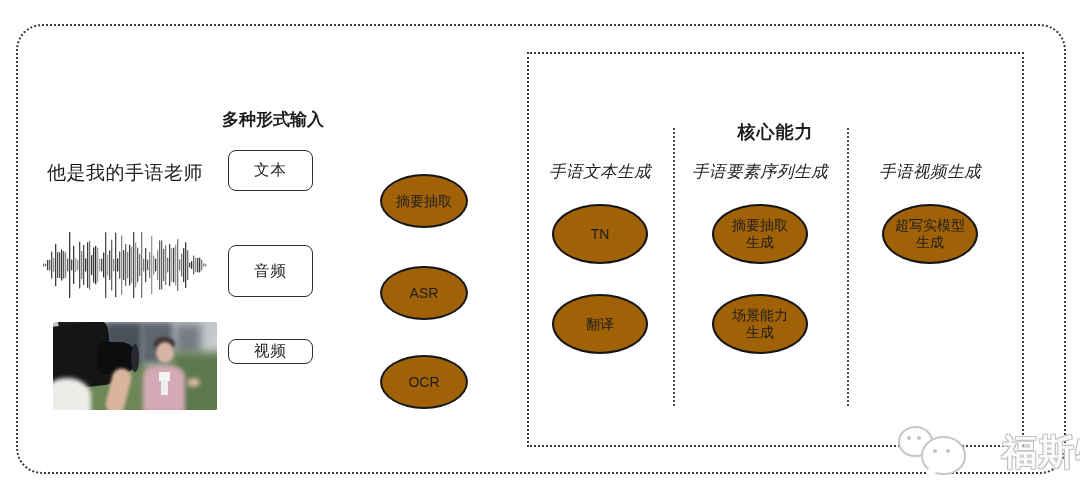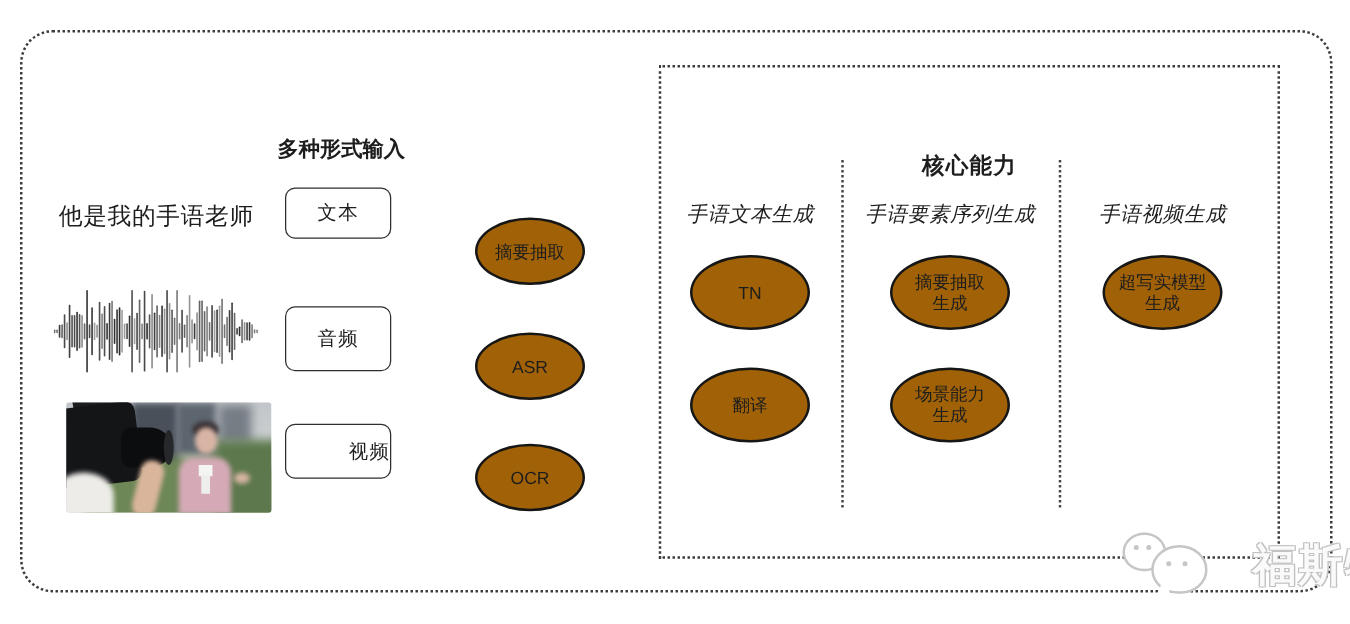--- a/index.html
+++ b/index.html
@@ -33,21 +33,21 @@
     font-size:19px;font-weight:400;letter-spacing:0.5px;white-space:nowrap;
   }
   .input-box{
     position:absolute;left:228px;width:85px;
     border:1.5px solid #2e2e2e;border-radius:8px;background:#fff;
     display:flex;align-items:center;justify-content:center;
     font-size:15.5px;letter-spacing:1px;box-sizing:border-box;
   }
   .box-text{top:150px;height:41px;text-align:center;}
   .box-audio{top:245px;height:52px;}
-  .box-video{top:339px;height:44px;justify-content:flex-end;}
+  .box-video{top:339px;height:25px;}
   .waveform{position:absolute;left:43px;top:229px;width:164px;height:72px;}
   
   .photo{
     position:absolute;left:53px;top:322px;width:164px;height:88px;
     overflow:hidden;border-radius:2px;background:linear-gradient(180deg,#c2c6ca 0%,#ccd0d1 45%,#c6ccc4 100%);
   }
   .photo div{position:absolute;}
   .ph-bldg1{left:52px;top:0;width:38px;height:54px;background:#49505a;filter:blur(3px);}
   .ph-bldg2{left:88px;top:0;width:32px;height:42px;background:#5d656e;filter:blur(3px);}
   .ph-bldg3{left:122px;top:2px;width:26px;height:30px;background:#767d85;filter:blur(4px);}

